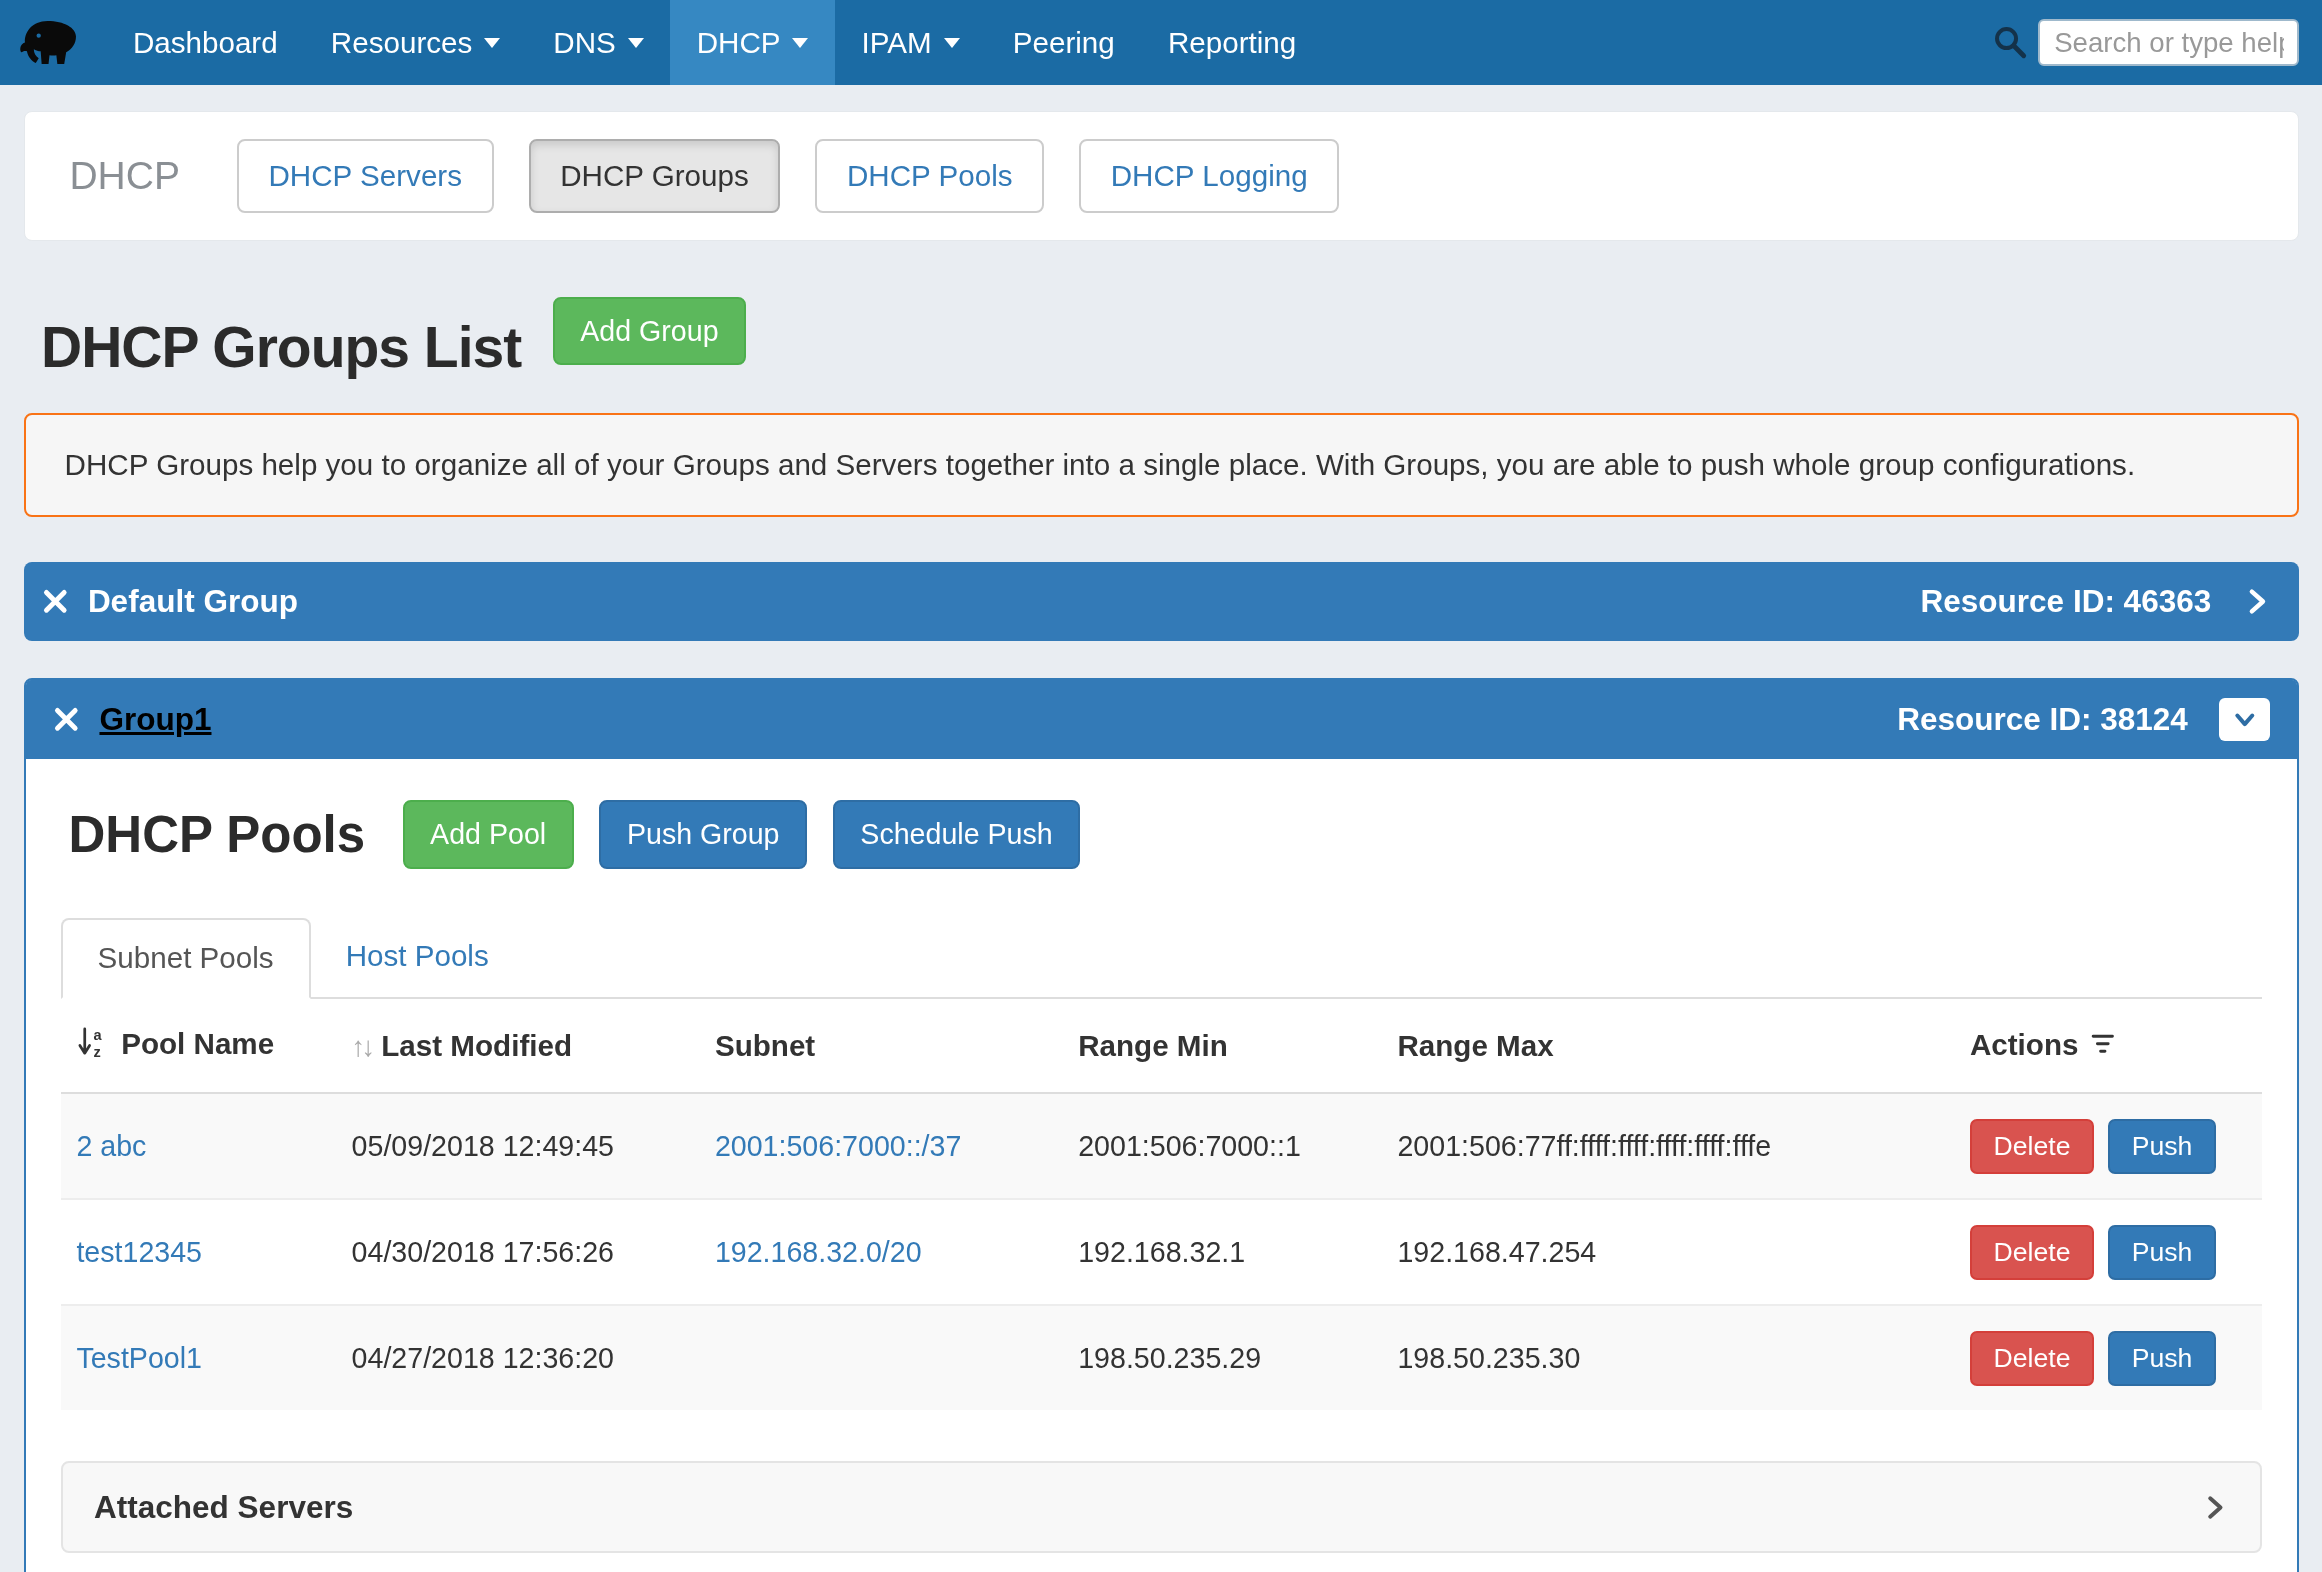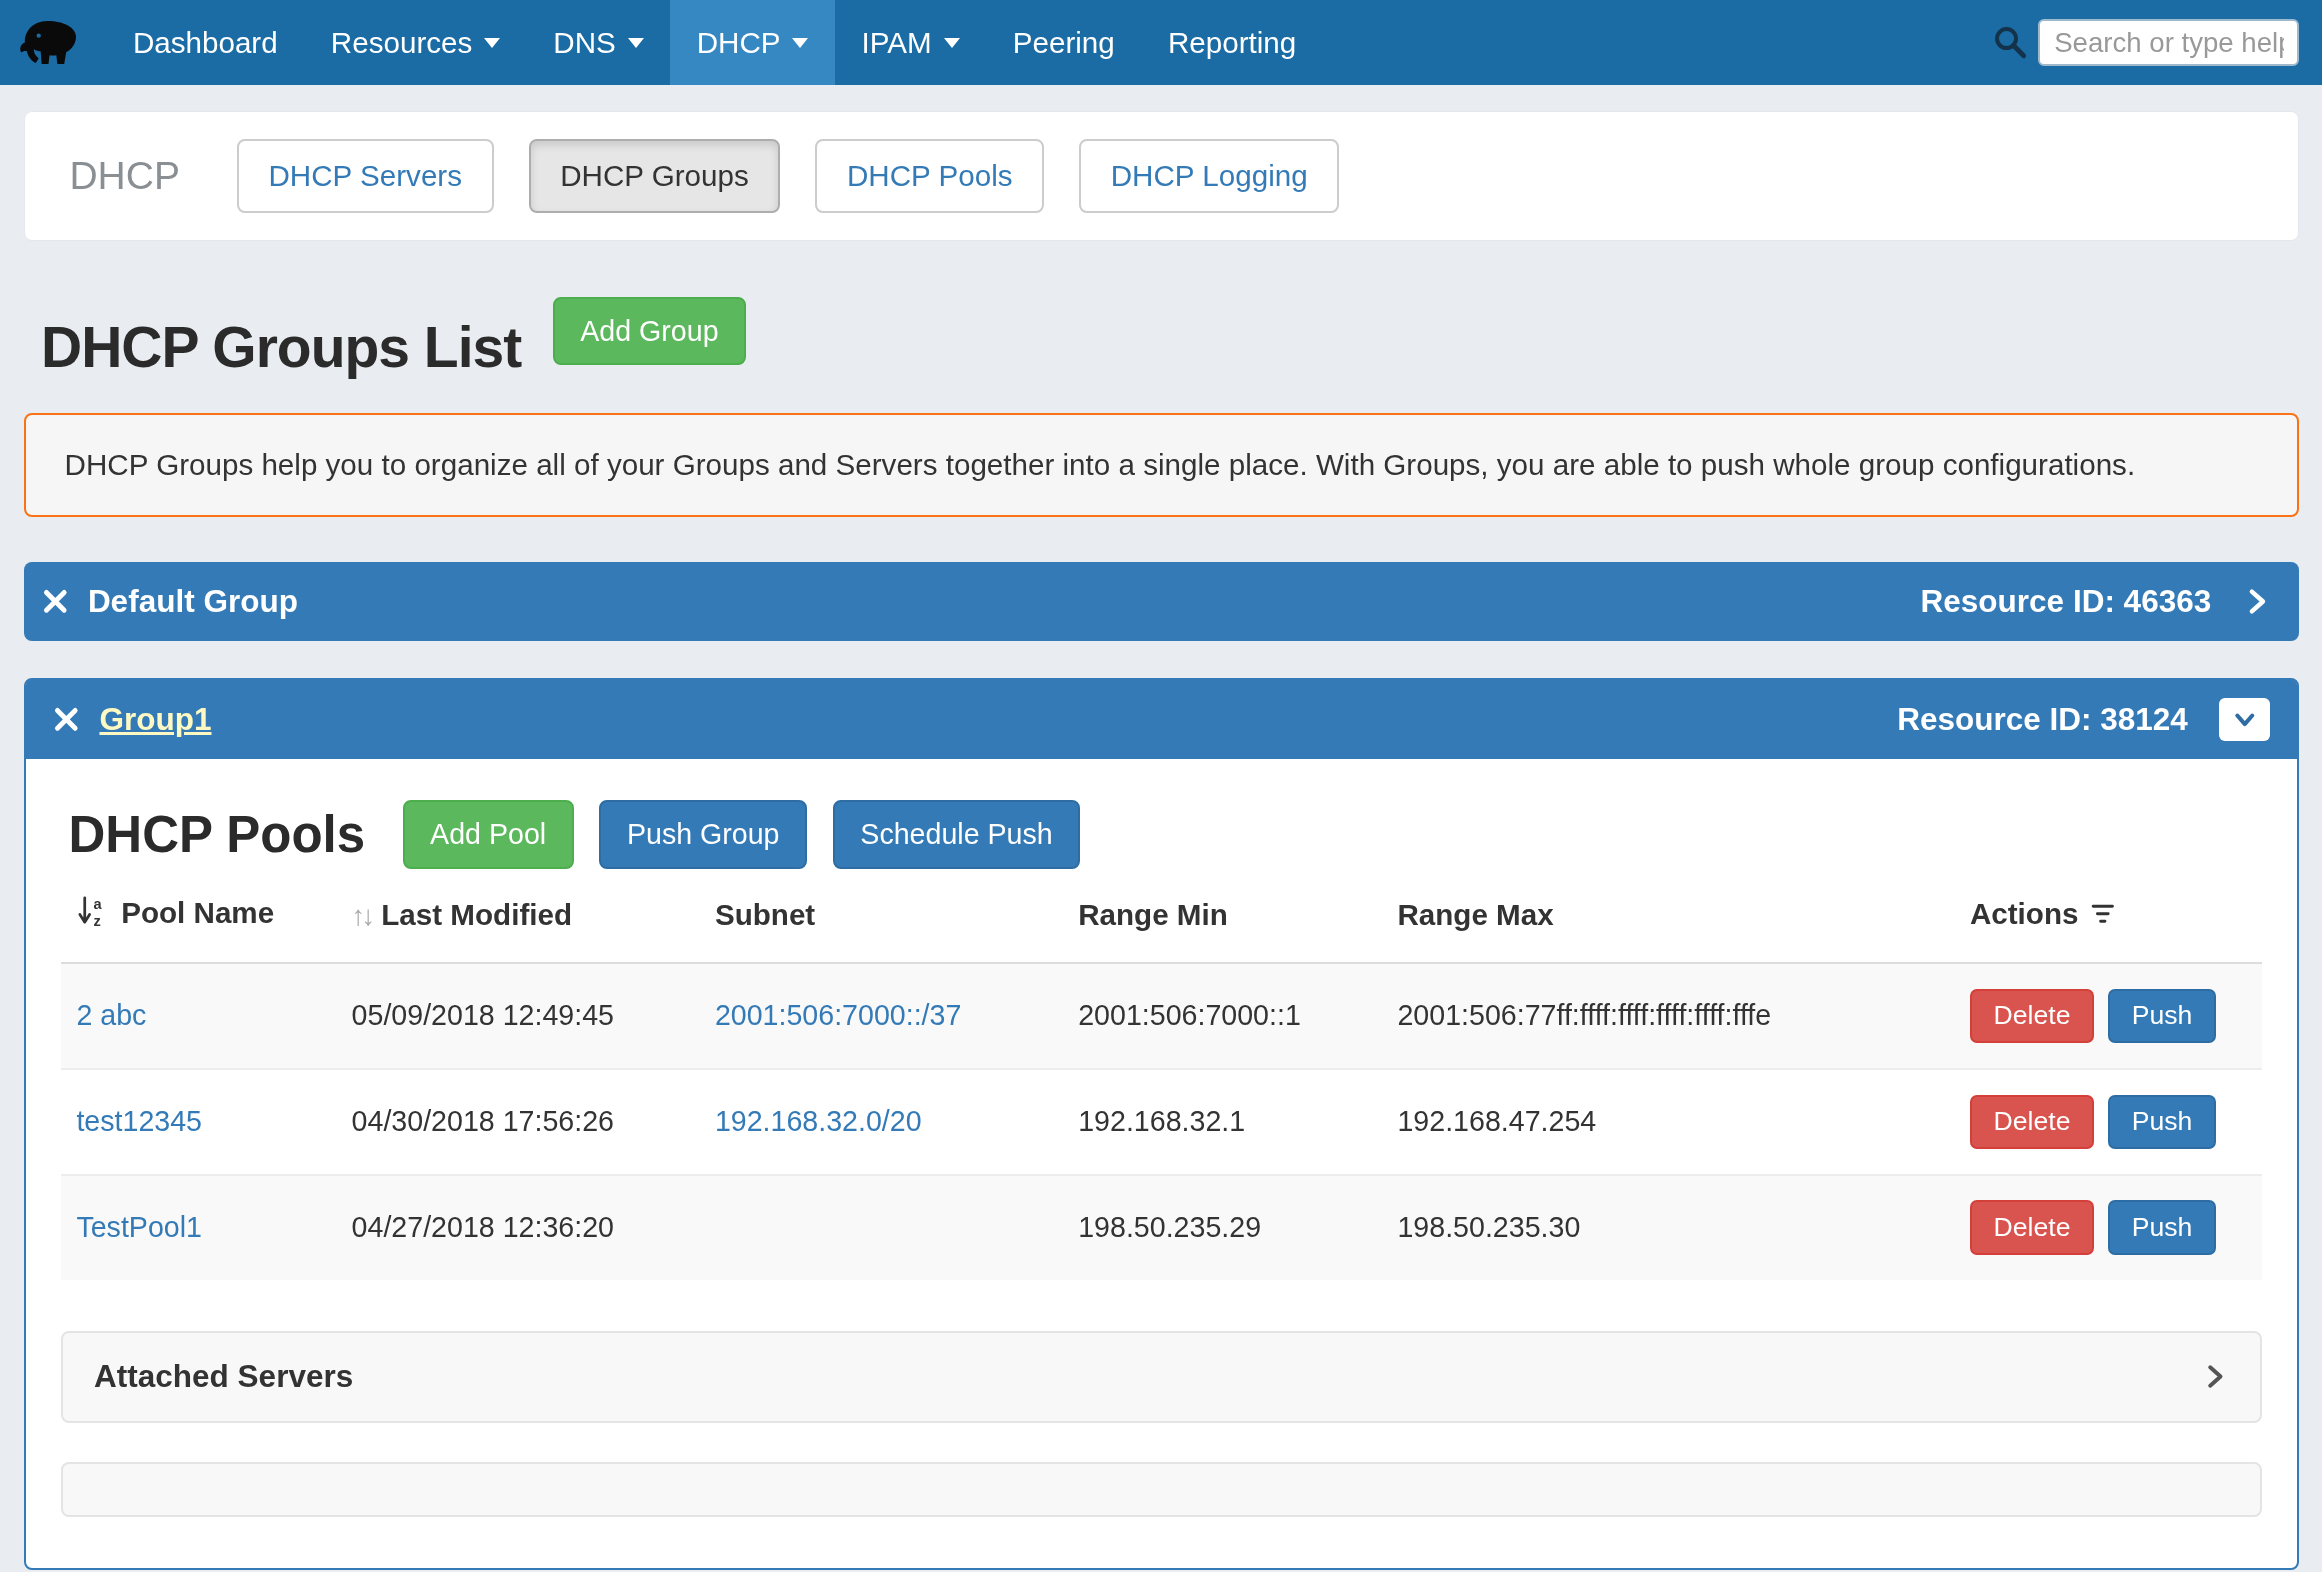--- a/index.html
+++ b/index.html
@@ -73,21 +73,21 @@
     font-size: 31.5px; font-weight: bold;
   }
   .default-group { margin: 45px 23.6px 0; padding-left: 18px; }
   .x-icon { margin-right: 19.7px; display: flex; cursor: pointer; }
   .group-right { margin-left: auto; display: flex; align-items: center; gap: 31px; }
   .chev-white { display: flex; color: #fff; }
   .group-panel {
     margin: 37px 23.6px 0; border: 2px solid #337ab7; border-radius: 7.9px; background: #fff;
   }
   .group-panel > .group-bar { border-radius: 4.9px 4.9px 0 0; }
-  .group-link { color: #fef9c3; text-decoration: underline; cursor: pointer; }
+  .group-link { color: #000000; text-decoration: underline; cursor: pointer; }
   .toggle-box {
     width: 51px; height: 43px; background: #fff; border-radius: 5.9px;
     display: flex; align-items: center; justify-content: center;
     color: #2e6da4; cursor: pointer;
   }
   .panel-body { padding: 41px 35px 51px; }
   .pools-header { display: flex; align-items: center; gap: 25.6px; margin-left: 7.9px; }
   h2 { font-size: 51px; font-weight: bold; color: #2b2b2b; margin-right: 11.8px; }
   
   .tabs { display: flex; margin-top: 49px; border-bottom: 2px solid #ddd; }
@@ -224,20 +224,28 @@
 
   <div class="panel-body">
 
     <div class="pools-header">
       <h2>DHCP Pools</h2>
       <button class="btn btn-green">Add Pool</button>
       <button class="btn btn-blue">Push Group</button>
       <button class="btn btn-blue">Schedule Push</button>
     </div>
 
+    <div class="tabs">
+      <div class="tab active">
+        <span>Subnet Pools</span>
+      </div>
+      <div class="tab link-tab">
+        <span>Host Pools</span>
+      </div>
+    </div>
 
     <table>
       <colgroup>
         <col style="width:12.5%">
           <col style="width:16.5%">
           <col style="width:16.5%">
         <col style="width:14.5%">
           <col style="width:26%">
           <col style="width:14%">
       </colgroup>

